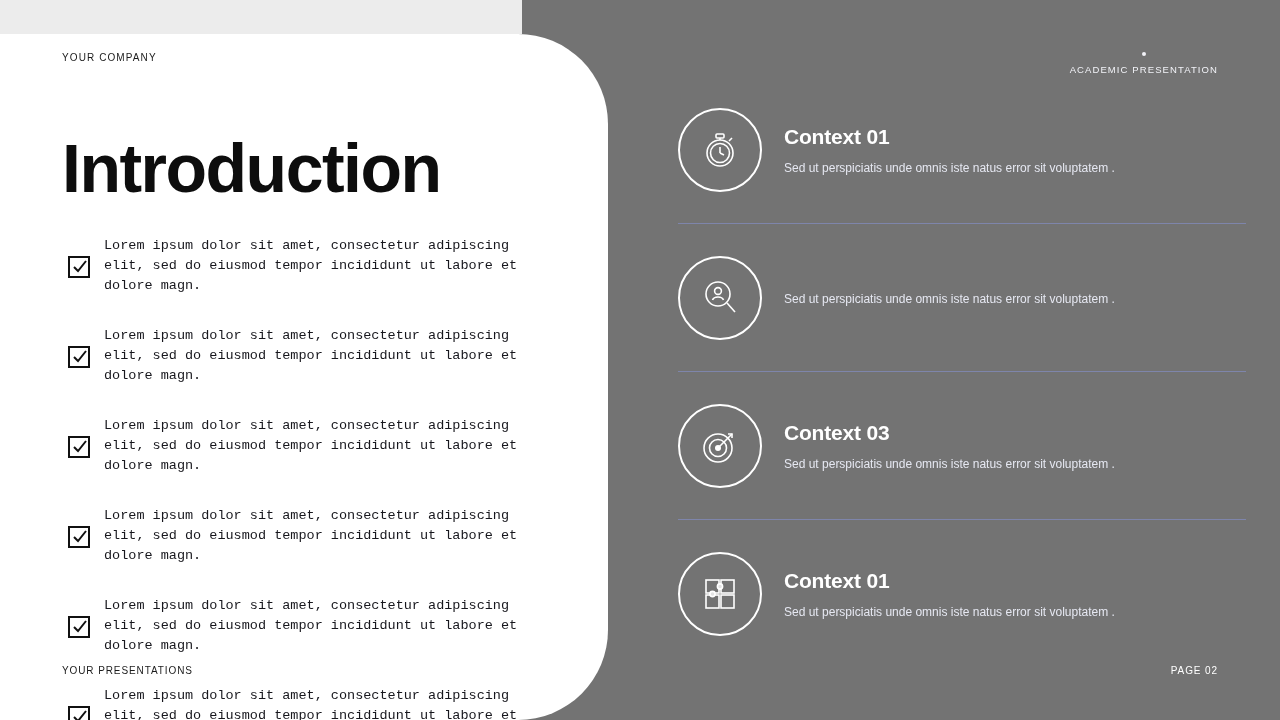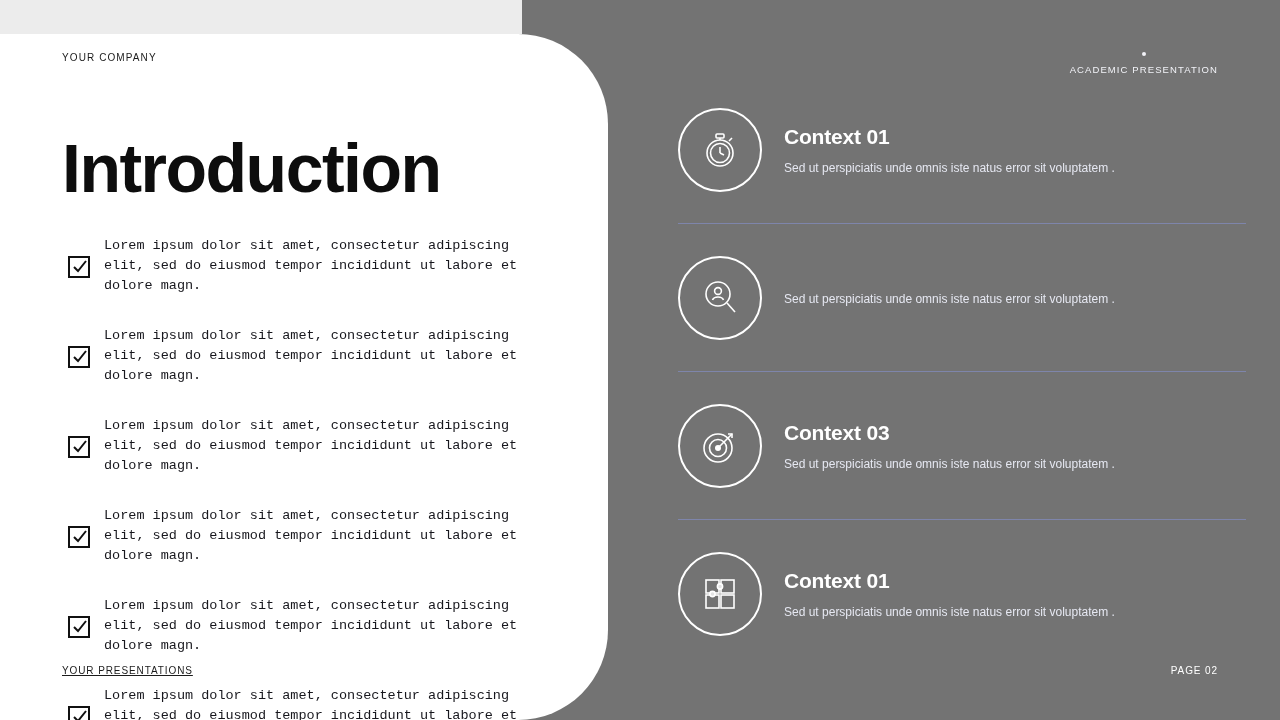--- a/index.html
+++ b/index.html
@@ -83,21 +83,20 @@
     line-height: 20px;
     color: #17171d;
   }
 
   .footer-left {
     position: absolute;
     left: 62px; top: 665px;
     font-size: 10px;
     letter-spacing: 0.9px;
     color: #1b1b1b;
-    text-decoration: underline;
   }
 
   
   .academic-tag {
     position: absolute;
     right: 62px; top: 52px;
     font-size: 9.5px;
     letter-spacing: 1.1px;
     color: #f2f3f8;
     display: flex;

